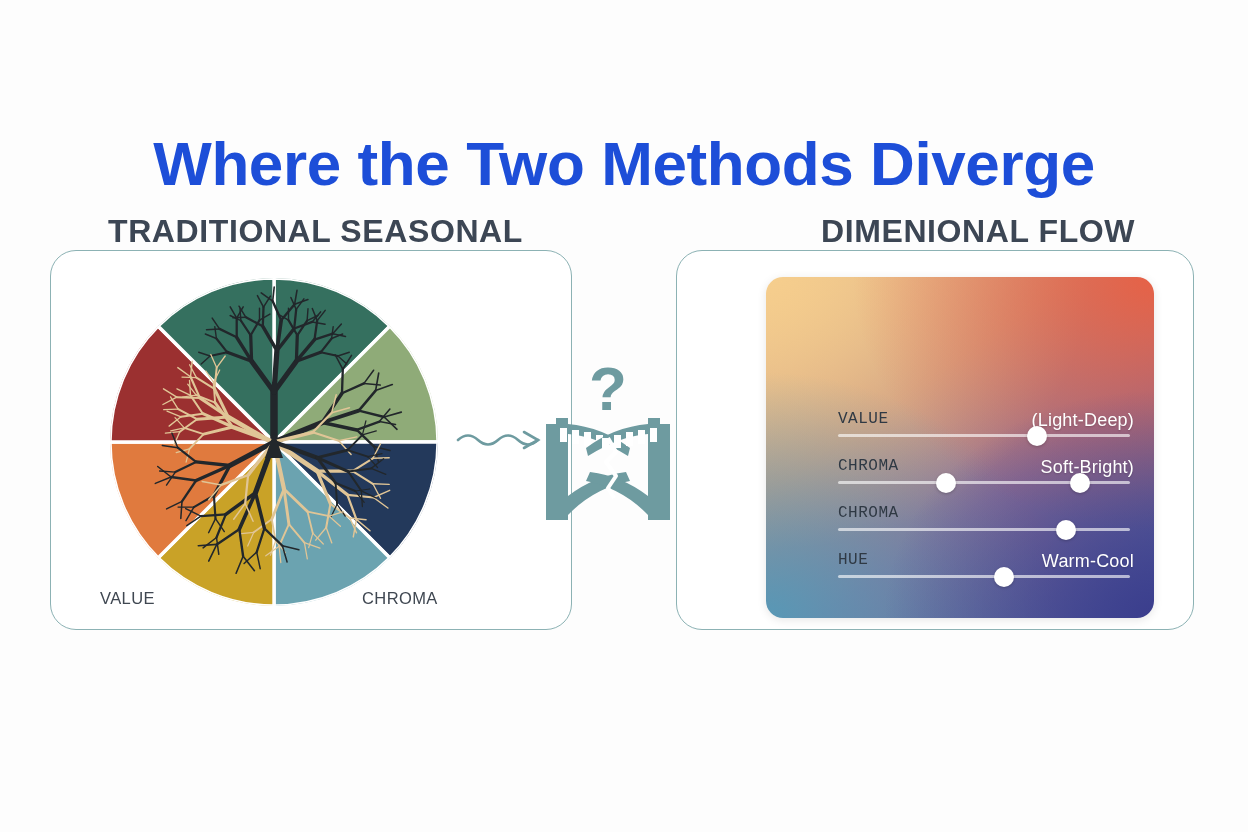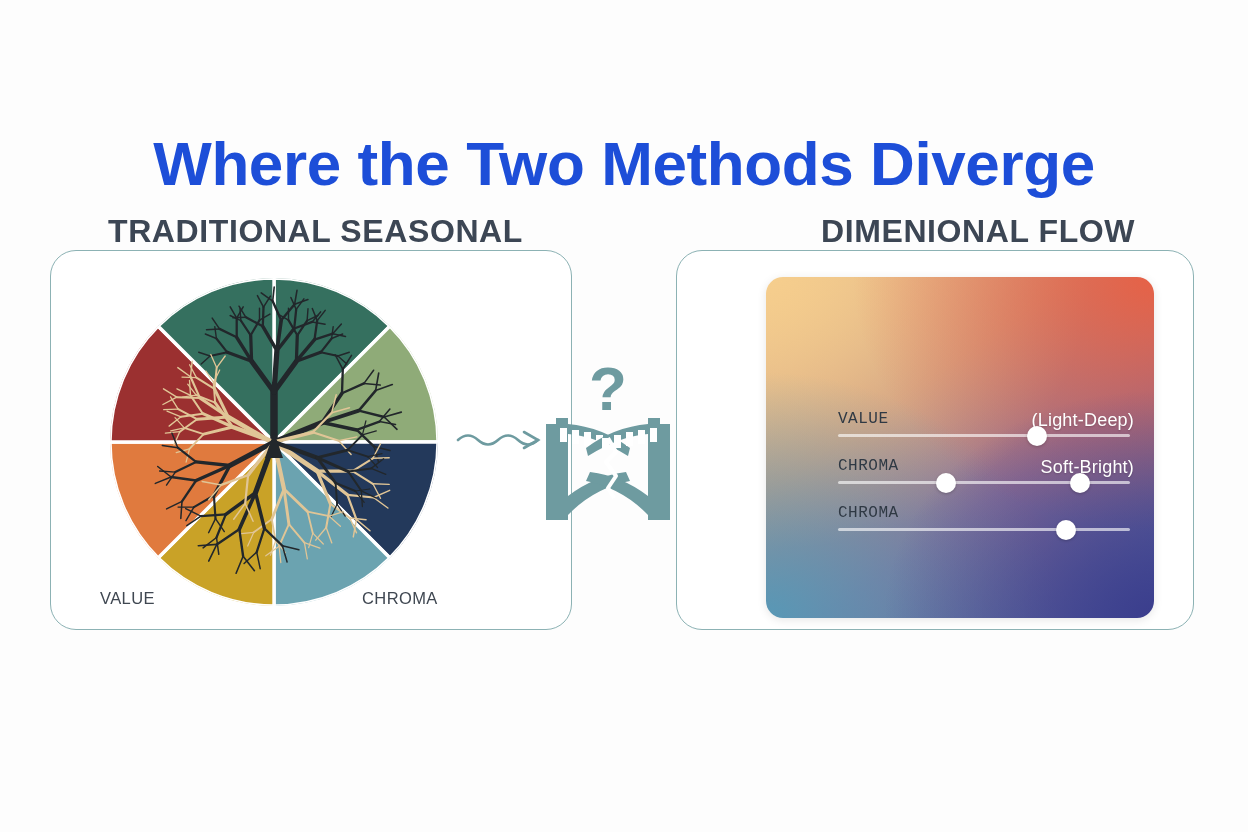--- a/index.html
+++ b/index.html
@@ -442,16 +442,22 @@
           <div class="srow-value">Soft-Bright)</div>
           <div class="track"></div>
           <div class="knob" style="left: 37%;"></div>
           <div class="knob" style="left: 83%;"></div>
         </div>
         <div class="srow">
           <div class="srow-label">CHROMA</div>
           <div class="track"></div>
           <div class="knob" style="left: 78%;"></div>
         </div>
+        <div class="srow">
+          <div class="srow-label">HUE</div>
+          <div class="srow-value">Warm-Cool</div>
+          <div class="track"></div>
+          <div class="knob" style="left: 57%;"></div>
+        </div>
       </div>
   </div>
 
 </div>
 
 </body></html>

